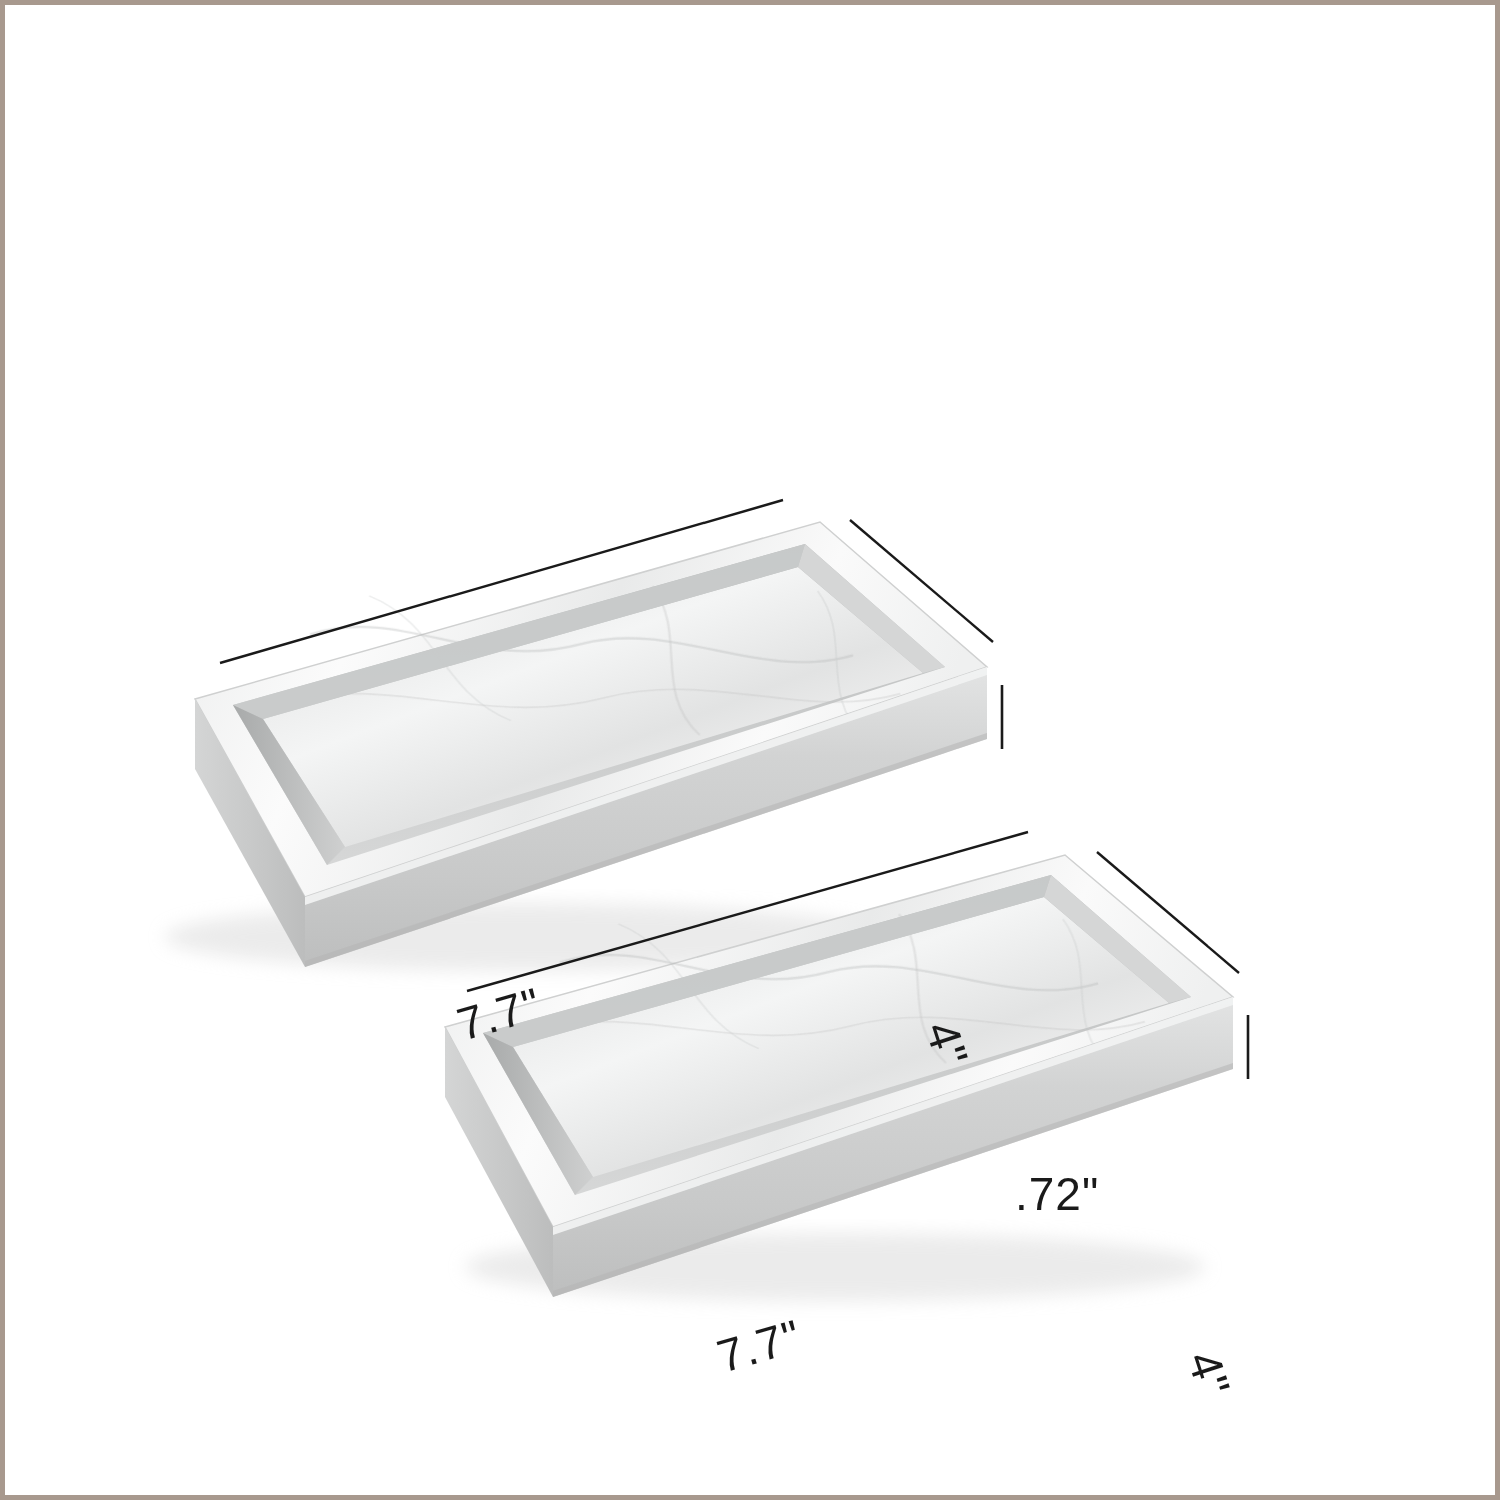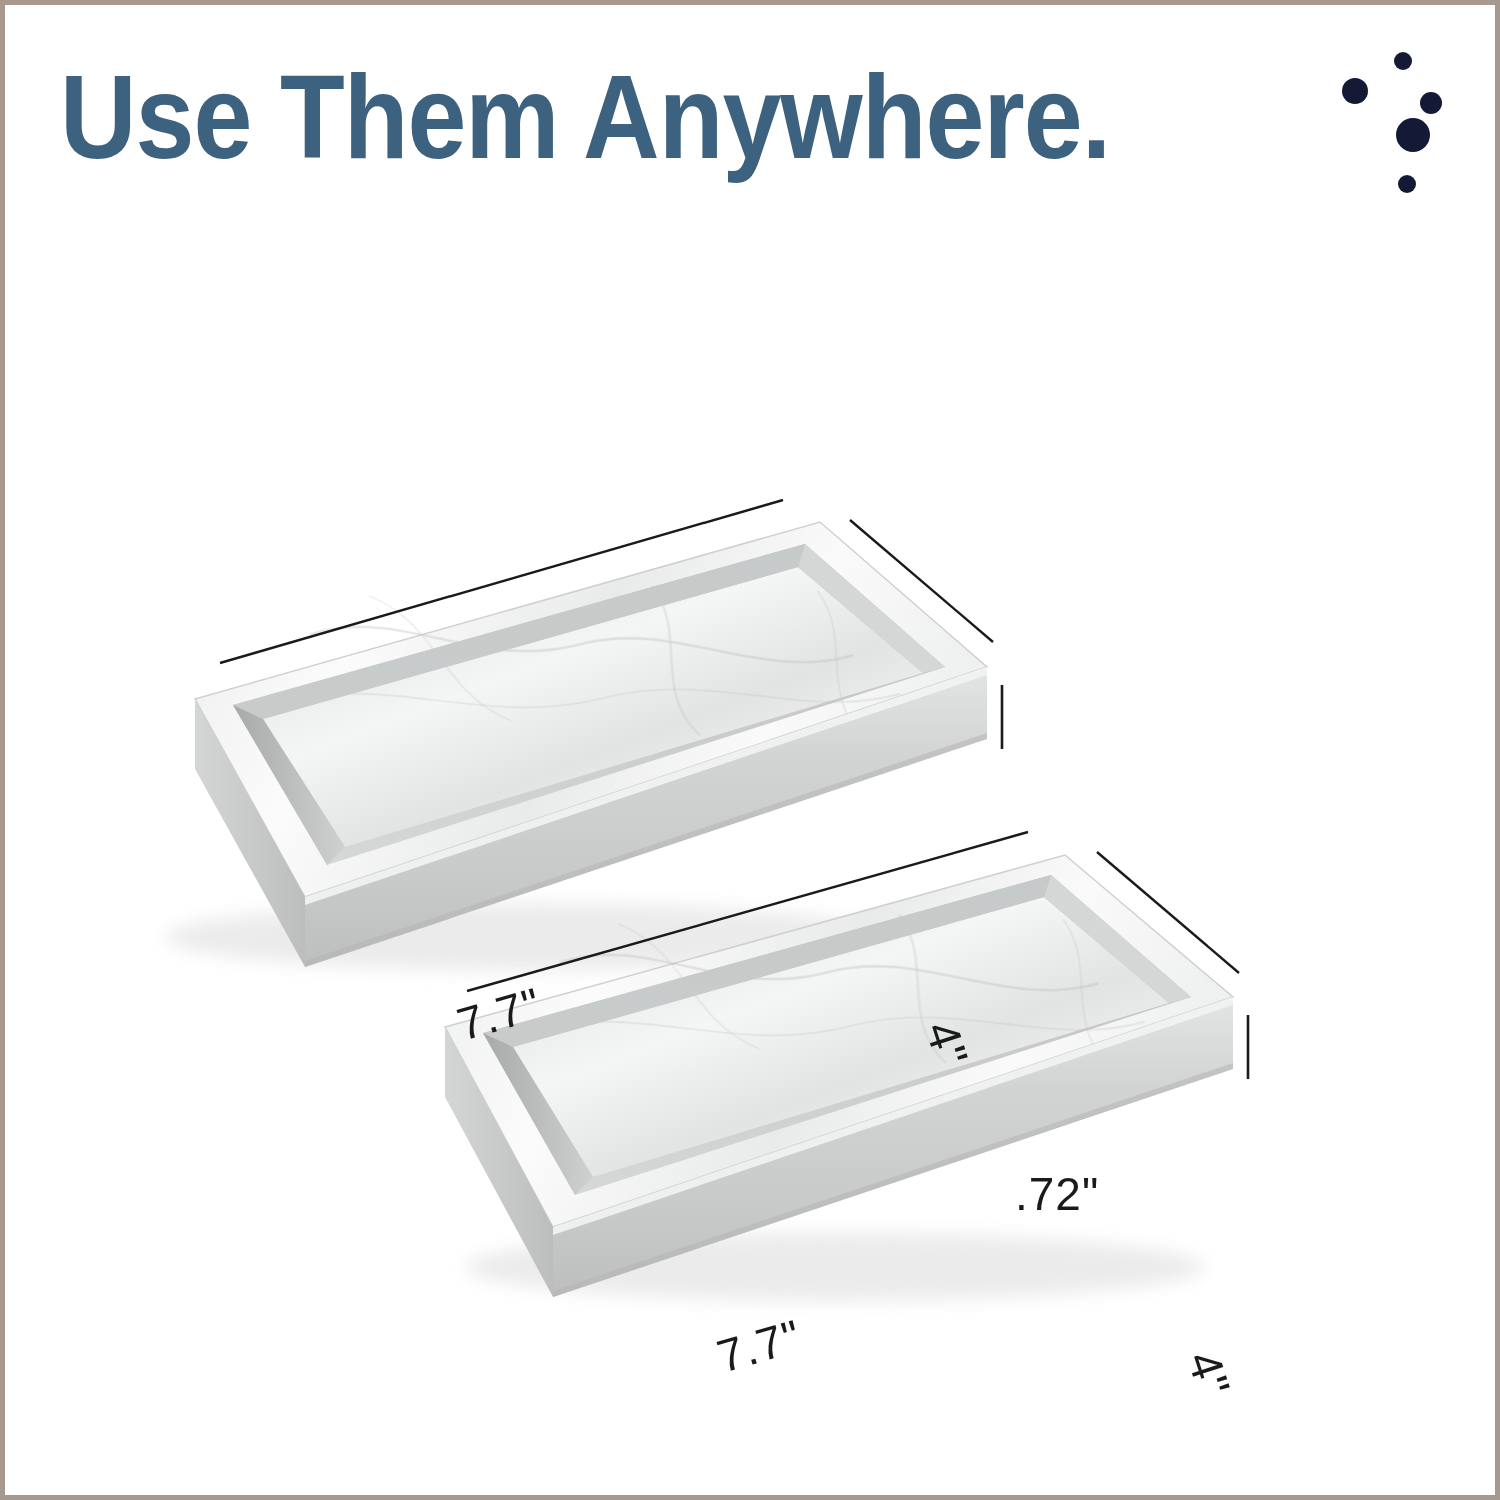--- a/index.html
+++ b/index.html
@@ -79,31 +79,20 @@
     line-height:1.28; letter-spacing:-0.4px;
     transform:scaleY(1.14);
     transform-origin:center top;
   }
 </style>
 </head>
 <body>
 
 <div id="stage">
 
-  <div class="hero">
-    <div class="hero-title">Use Them Anywhere.</div>
-
-    <div class="dots">
-      <span class="dot" style="left:59px;top:27px;width:18px;height:18px;"></span>
-      <span class="dot" style="left:7px;top:53px;width:26px;height:26px;"></span>
-      <span class="dot" style="left:85px;top:67px;width:22px;height:22px;"></span>
-      <span class="dot" style="left:61px;top:93px;width:34px;height:34px;"></span>
-      <span class="dot" style="left:63px;top:150px;width:18px;height:18px;"></span>
-    </div>
-  </div>
 
 
   <div class="product-area">
     <svg class="scene" viewBox="0 0 1490 900" preserveAspectRatio="none">
       <defs>
 
         <linearGradient id="mInner" x1="0" y1="0" x2="0.9" y2="1">
           <stop offset="0%" stop-color="#cfd0d0"></stop>
           <stop offset="18%" stop-color="#e6e7e7"></stop>
           <stop offset="40%" stop-color="#f4f5f5"></stop>

